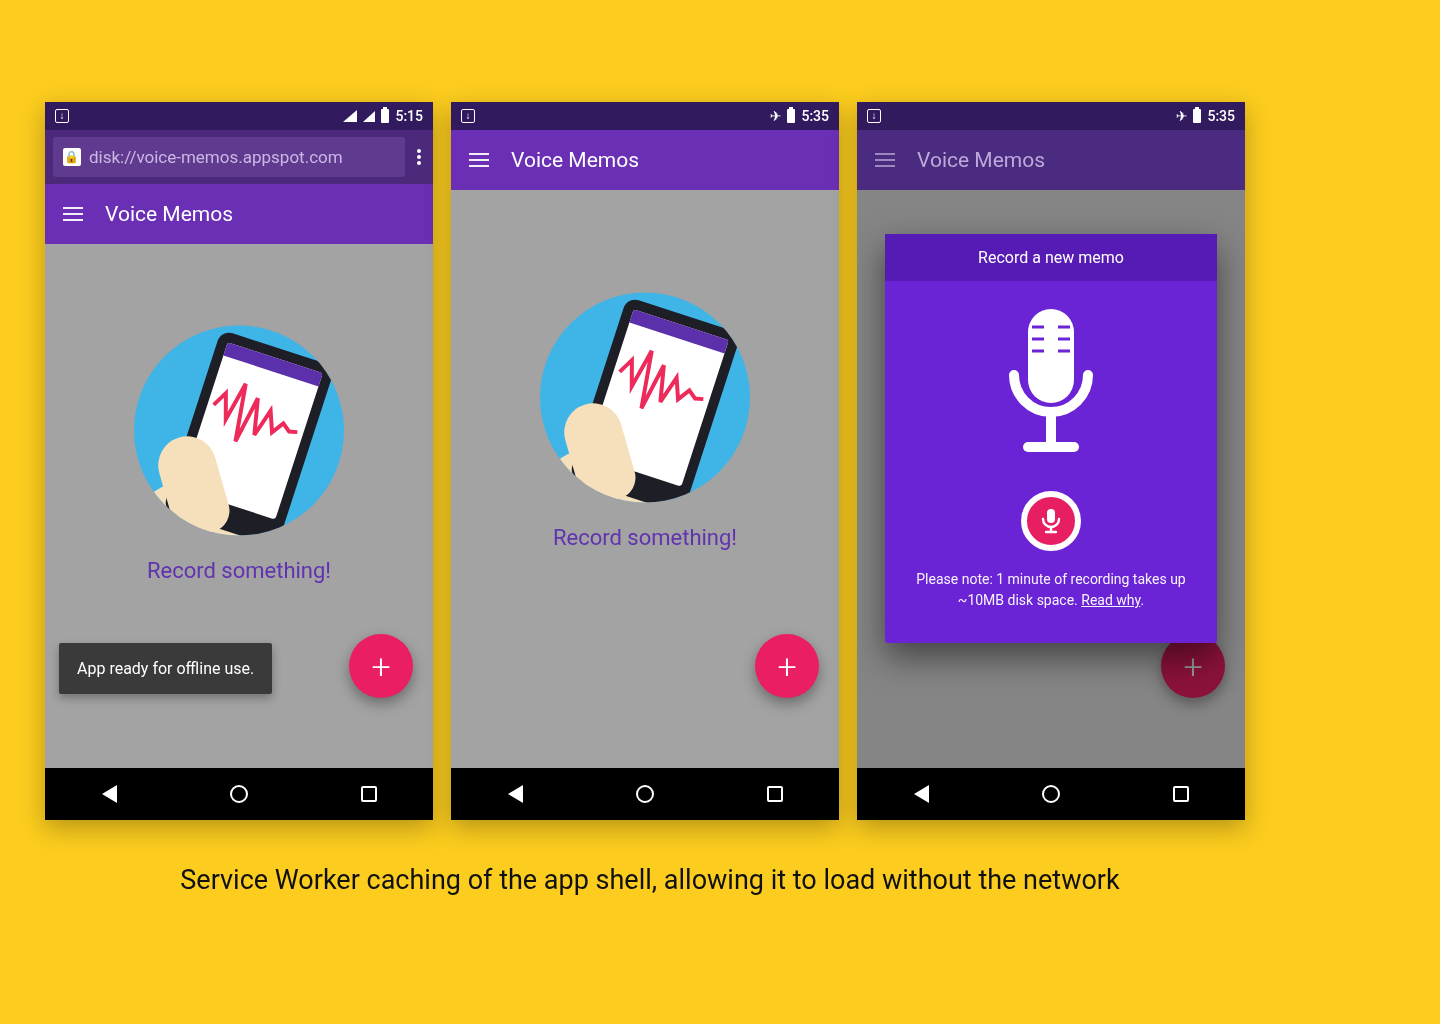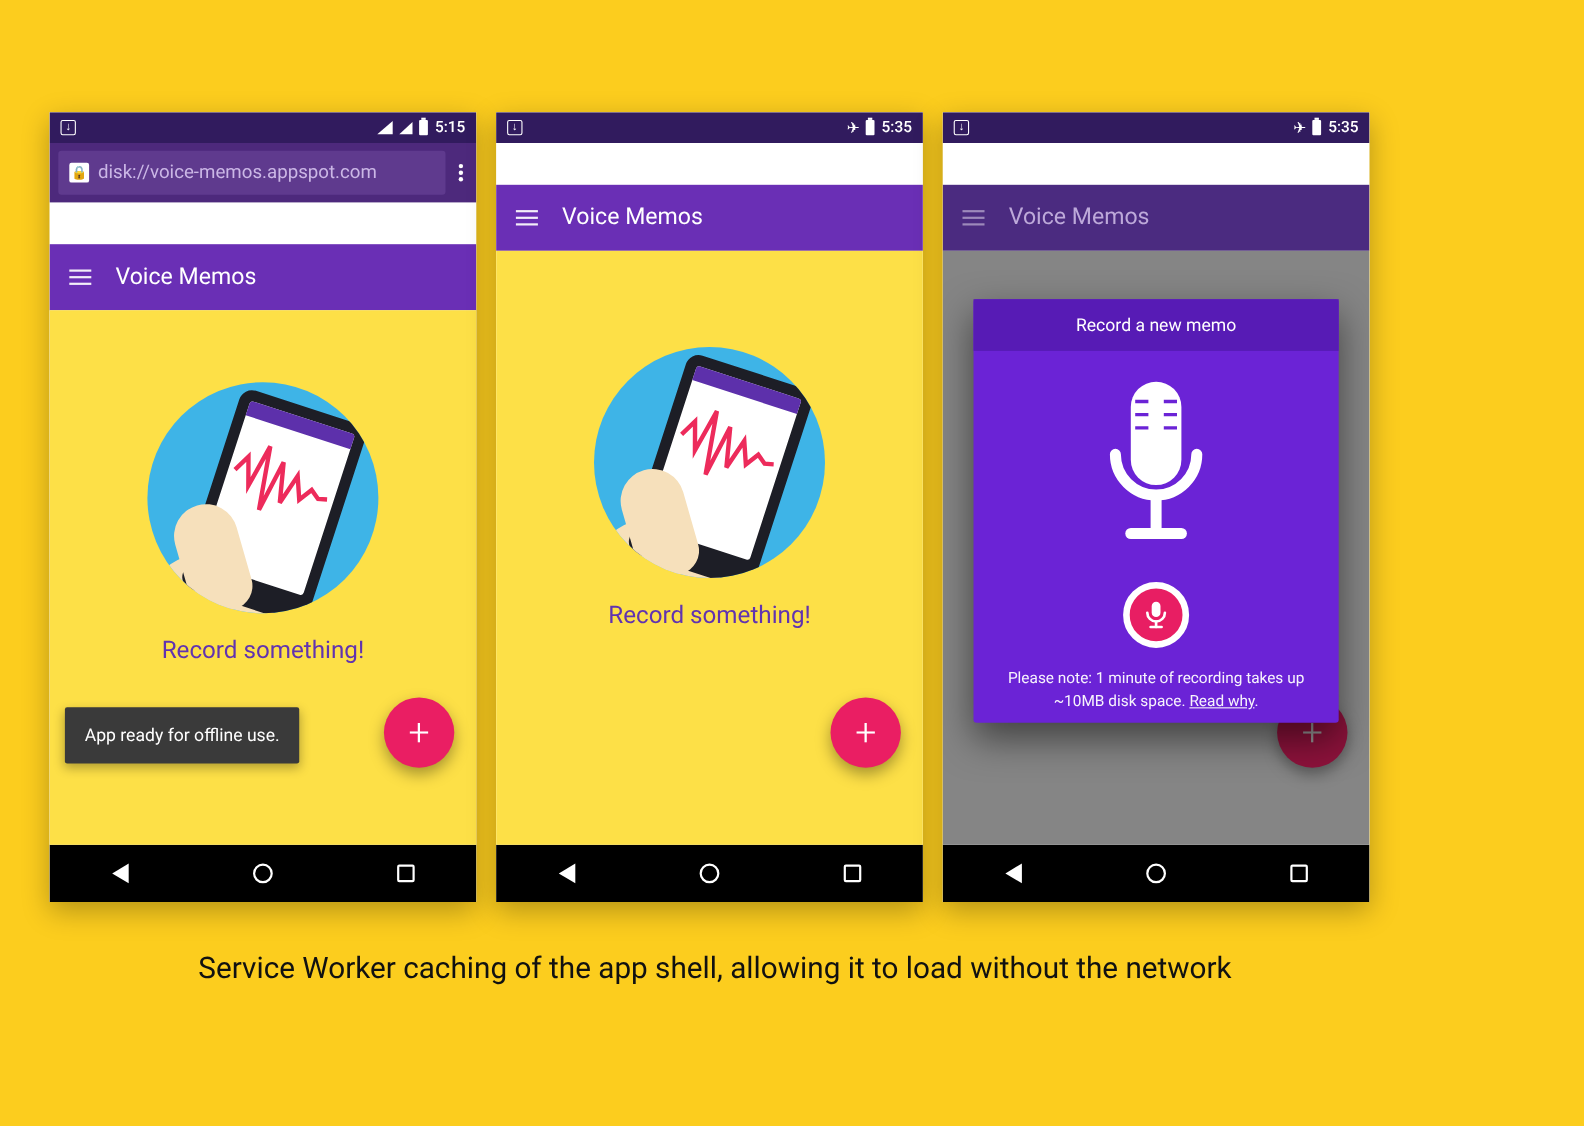--- a/index.html
+++ b/index.html
@@ -55,30 +55,30 @@
     height:54px;background:#4d297c;display:flex;align-items:center;padding:0 8px;gap:8px;
   }
   .omnibox{
     flex:1;height:40px;background:#5f3a8e;border-radius:3px;display:flex;align-items:center;padding:0 10px;color:#cbb7e6;font-size:17px;gap:8px;overflow:hidden;white-space:nowrap;
   }
   .lock{width:18px;height:18px;background:#fff;border-radius:2px;display:flex;align-items:center;justify-content:center;color:#1aae5c;font-size:12px;flex:0 0 auto;}
   .kebab{color:#fff;font-size:20px;line-height:1;letter-spacing:0;display:flex;flex-direction:column;gap:2px;padding:0 4px;}
   .kebab span{width:4px;height:4px;border-radius:50%;background:#fff;display:block;}
   
   .appbar{
-    height:60px;background:#6a2fb5;display:flex;align-items:center;gap:22px;padding:0 18px;color:#fff;margin-top:38px;
+    height:60px;background:#6a2fb5;display:flex;align-items:center;gap:22px;padding:0 18px;color:#fff;
   }
   .appbar.dim{background:#4b2b80;}
   .hamb{width:20px;height:14px;display:flex;flex-direction:column;justify-content:space-between;opacity:.92;}
   .hamb span{height:2px;background:#fff;display:block;}
   .appbar.dim .hamb span{background:#a492c0;}
   .apptitle{font-size:21px;font-weight:400;}
   .appbar.dim .apptitle{color:#bda9d9;}
   
-  .content{flex:1;position:relative;background:#fde047;}
+  .content{flex:1;position:relative;background:#a3a3a3;}
   .content.dimmed{background:#858585;}
   .centerblock{
     position:absolute;left:50%;top:40%;transform:translate(-50%,-50%);text-align:center;width:100%;
   }
   .circ{width:210px;height:210px;border-radius:50%;background:#3eb4e7;margin:0 auto 22px;position:relative;overflow:hidden;}
   
   .device{position:absolute;width:120px;height:190px;background:#1d1e26;border-radius:12px;left:55px;top:18px;transform:rotate(18deg);}
   .screen{position:absolute;inset:10px 10px 26px 10px;background:#fff;border-radius:3px;display:flex;flex-direction:column;}
   .screen .sbar{height:14px;background:#5d30ab;border-radius:3px 3px 0 0;}
   .wave{flex:1;position:relative;}
@@ -96,21 +96,21 @@
   .toast{
     position:absolute;left:14px;bottom:74px;background:#3a3a3a;color:#fff;padding:16px 18px;font-size:16px;border-radius:2px;box-shadow:0 4px 10px rgba(0,0,0,.3);
   }
   
   .navbar{height:52px;background:#000;display:flex;align-items:center;justify-content:space-around;color:#fff;}
   .nav-back{width:0;height:0;border-top:9px solid transparent;border-bottom:9px solid transparent;border-right:15px solid #fff;}
   .nav-home{width:18px;height:18px;border:2px solid #fff;border-radius:50%;}
   .nav-recent{width:16px;height:16px;border:2px solid #fff;border-radius:2px;}
   
   .modal{
-    position:absolute;left:28px;right:28px;top:44px;background:#6b23d6;color:#fff;border-radius:3px;box-shadow:0 14px 34px rgba(0,0,0,.5);padding-bottom:0;
+    position:absolute;left:28px;right:28px;top:44px;background:#6b23d6;color:#fff;border-radius:3px;box-shadow:0 14px 34px rgba(0,0,0,.5);padding-bottom:24px;
   }
   .modal-head{background:#571bb5;text-align:center;padding:14px 8px;font-size:16px;}
   .modal-body{padding:22px 18px 8px;text-align:center;}
   .mic{margin:2px auto 16px;display:block;}
   .recbtn{width:60px;height:60px;border-radius:50%;background:#e81e63;border:6px solid #fff;margin:0 auto 18px;display:flex;align-items:center;justify-content:center;position:relative;}
   .recbtn svg{display:block;}
   .note{font-size:14px;line-height:1.5;opacity:.95;}
   .note a{color:#fff;}
   .modal-foot{text-align:right;padding:20px 22px 4px;font-size:16px;letter-spacing:.5px;color:#d9cdf1;}
   

